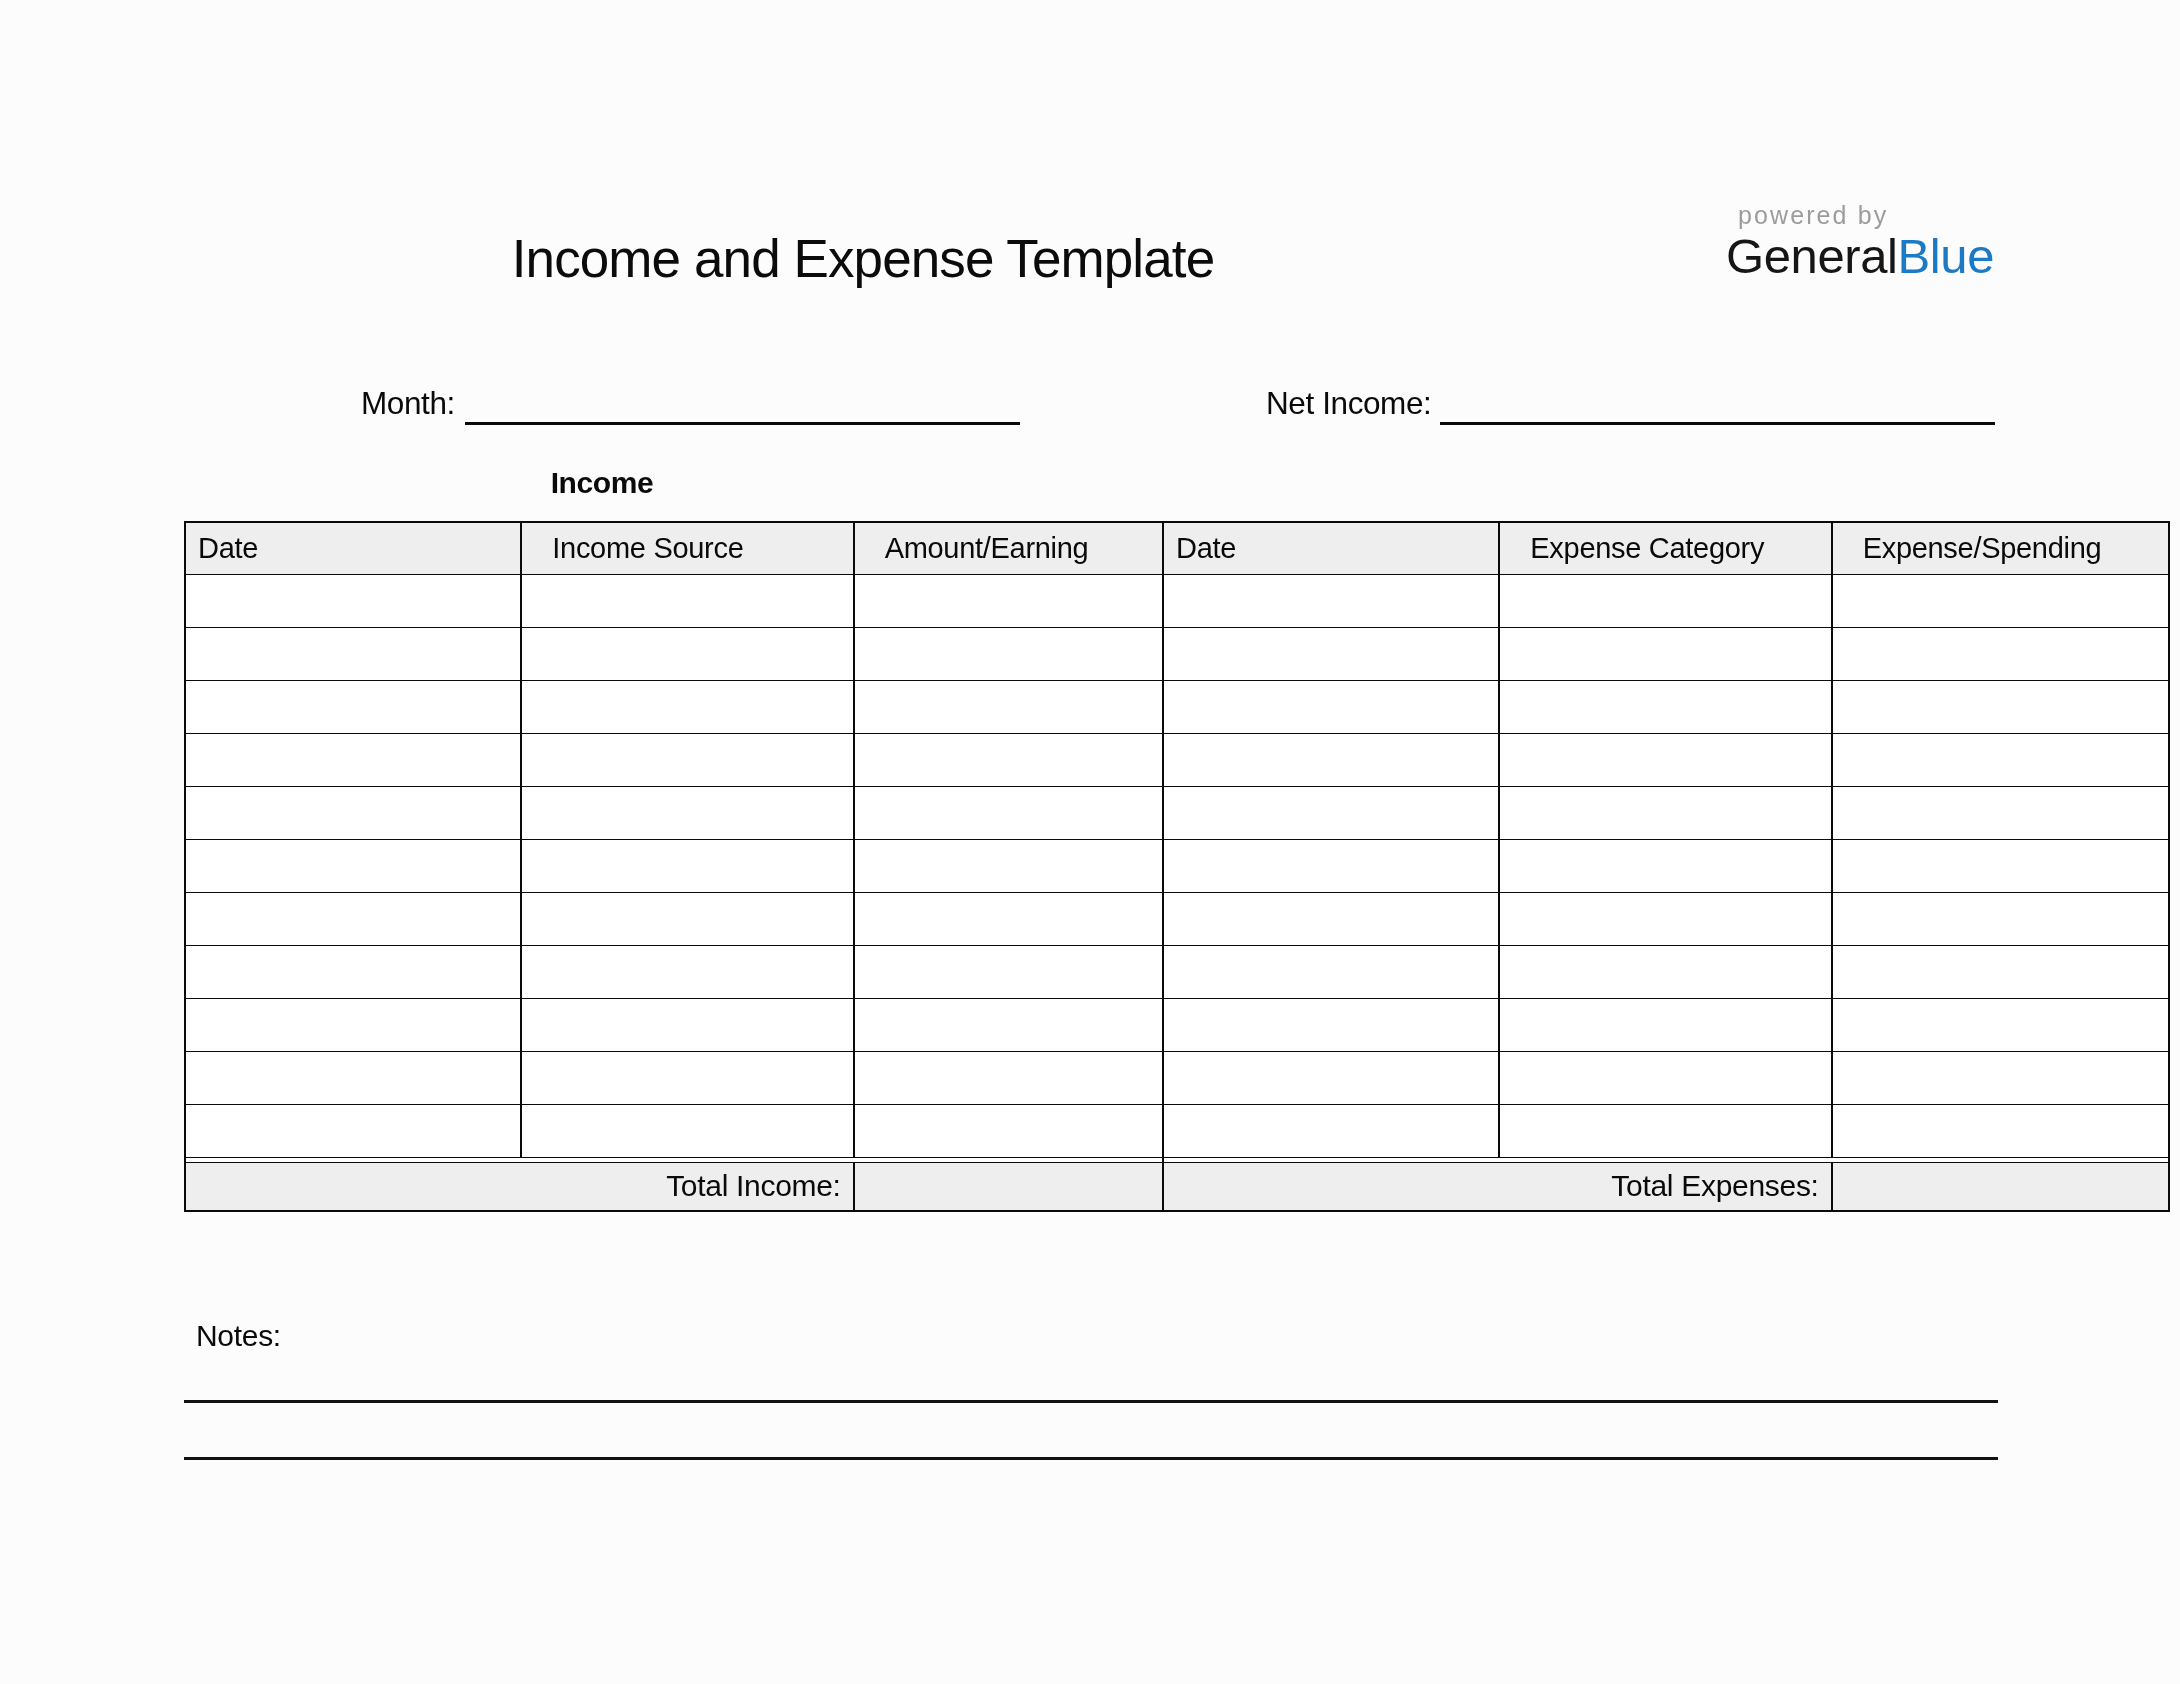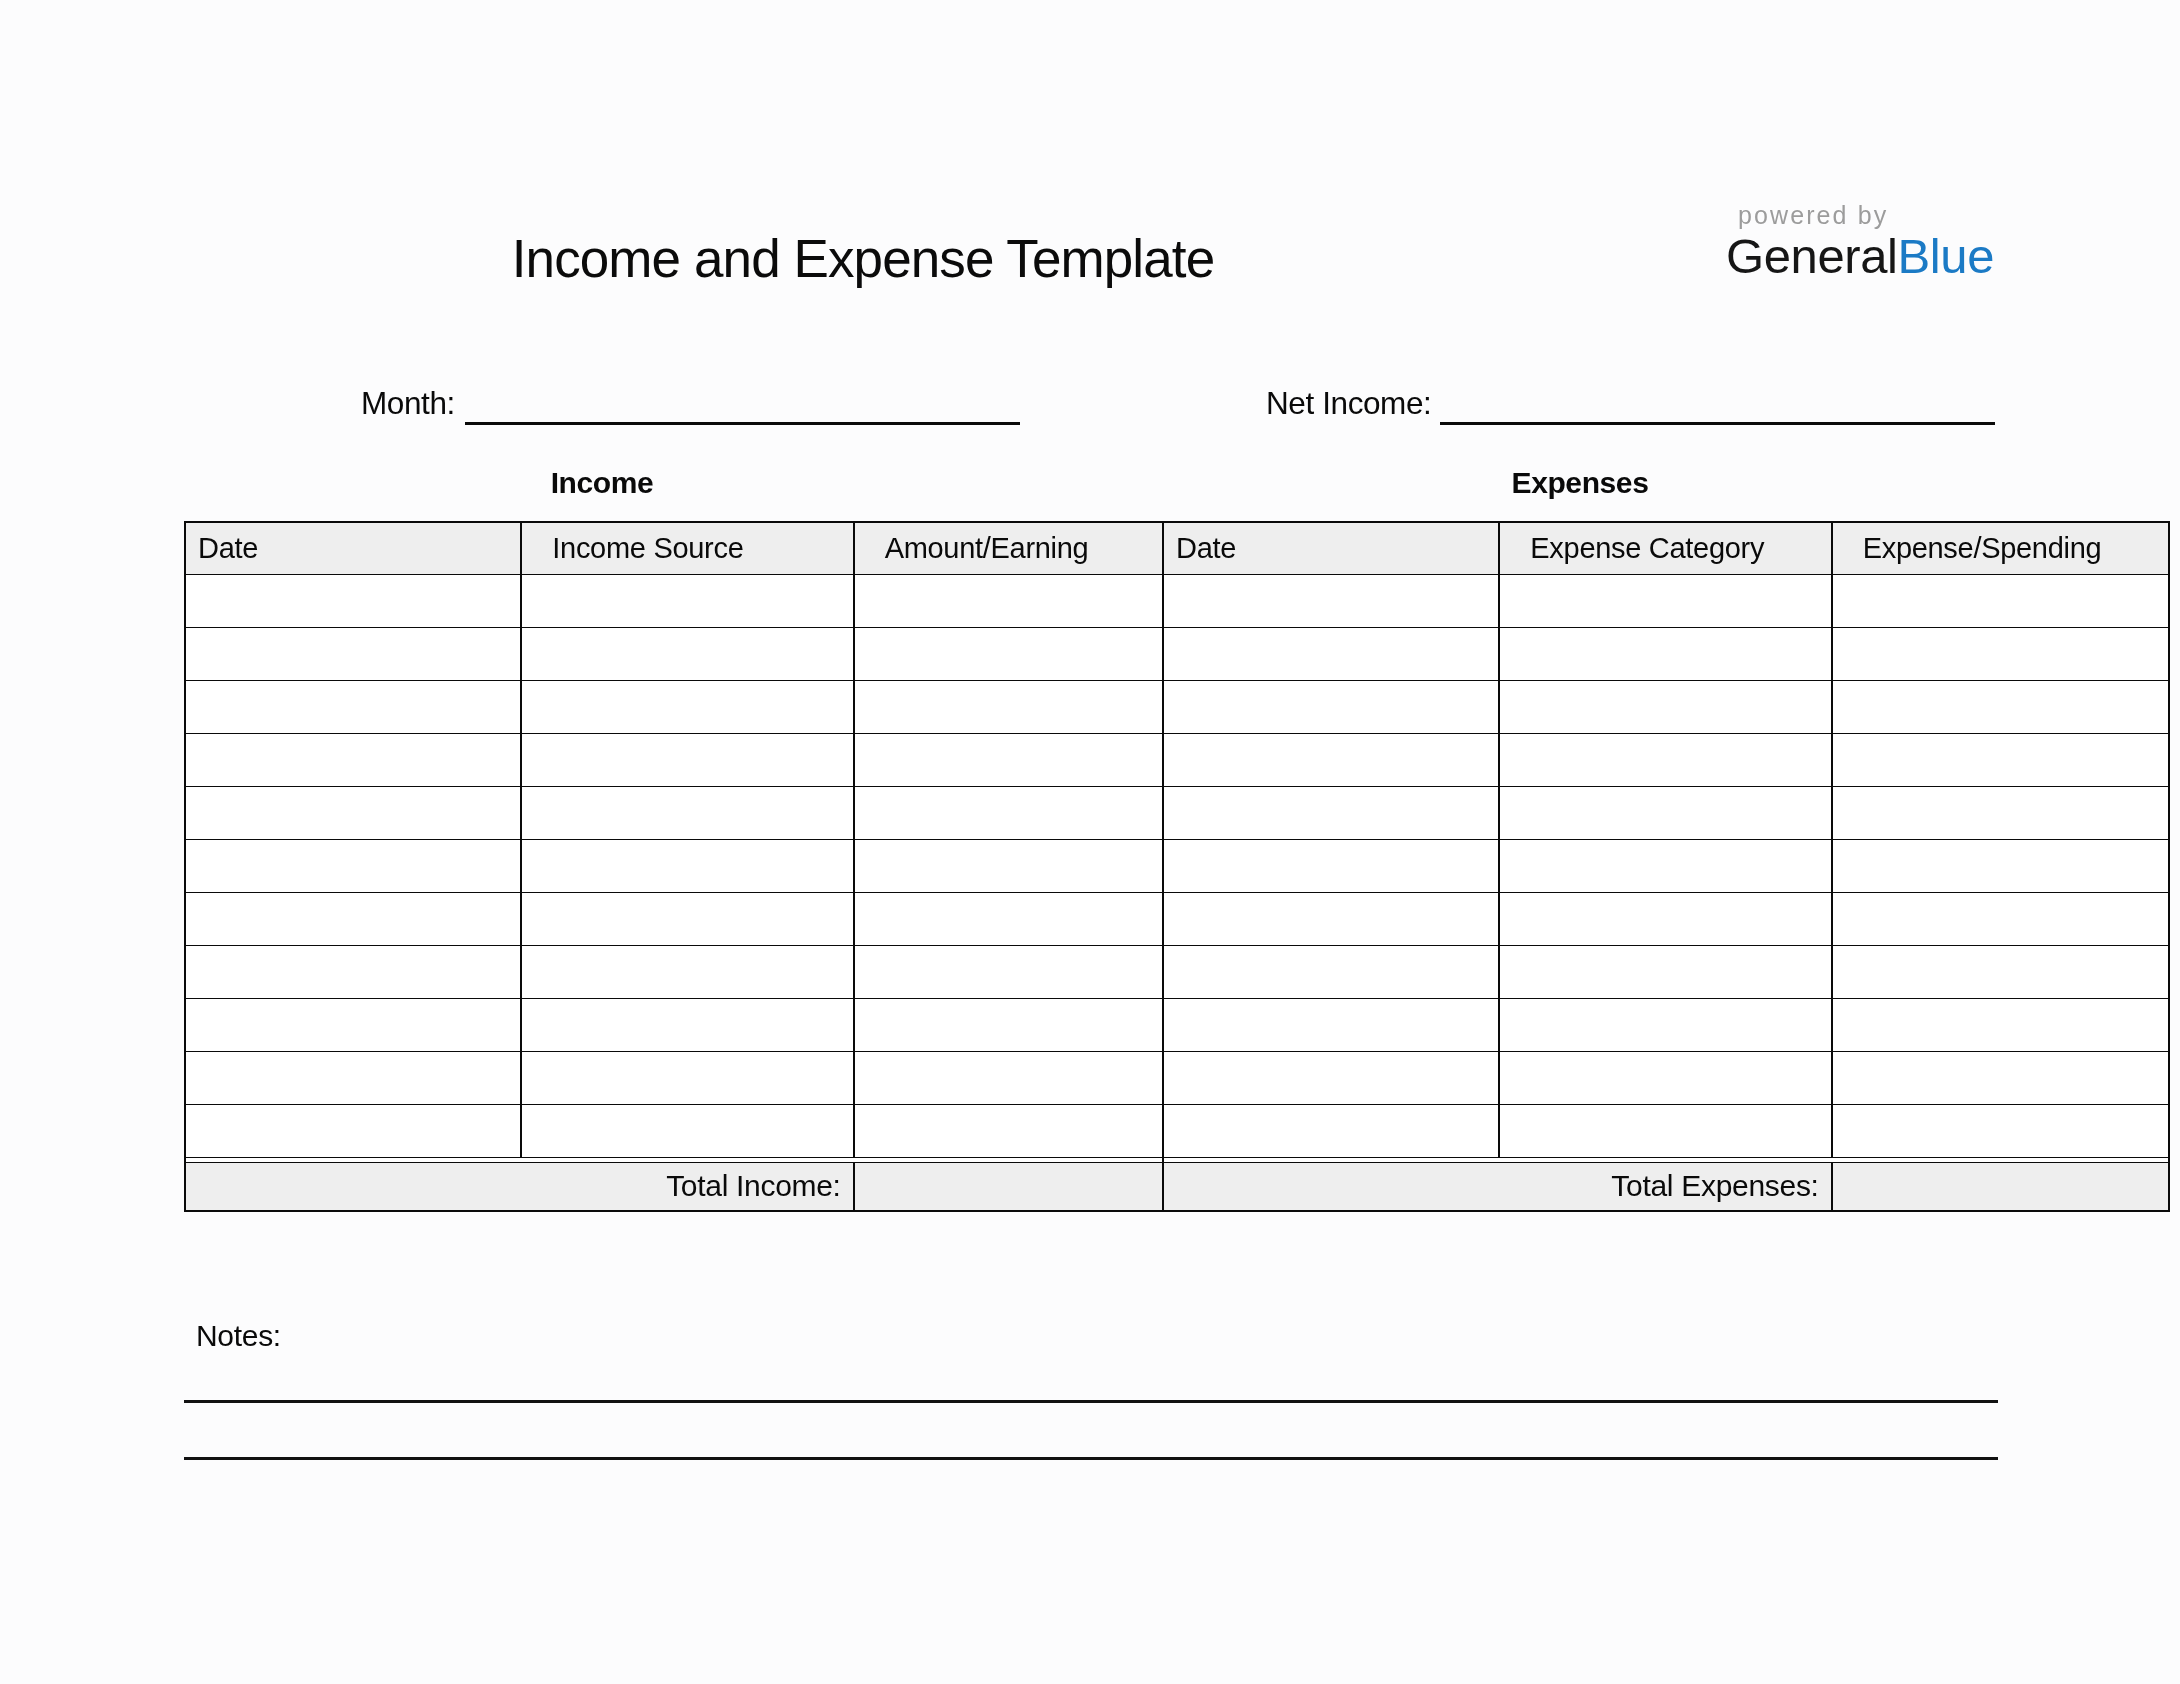--- a/index.html
+++ b/index.html
@@ -206,21 +206,20 @@
         </colgroup>
       <tbody>
         <tr>
           <td class="total-label">Total Income:</td>
           <td class="total-value"></td>
         </tr>
       </tbody>
     </table>
   </div>
 
-  <div class="section-title expenses-title">Expenses</div>
   <div class="table-box expenses-box">
     <table class="main-table">
       <colgroup>
           <col class="c1">
           <col class="c2">
           <col class="c3">
         </colgroup>
       <thead>
         <tr>
           <th>Date</th>

